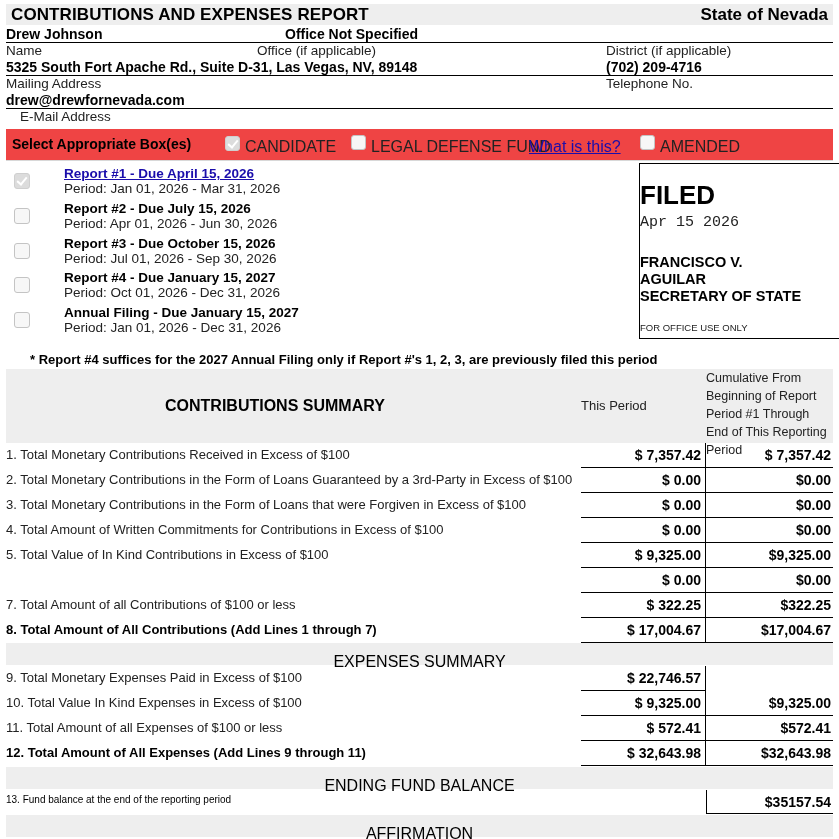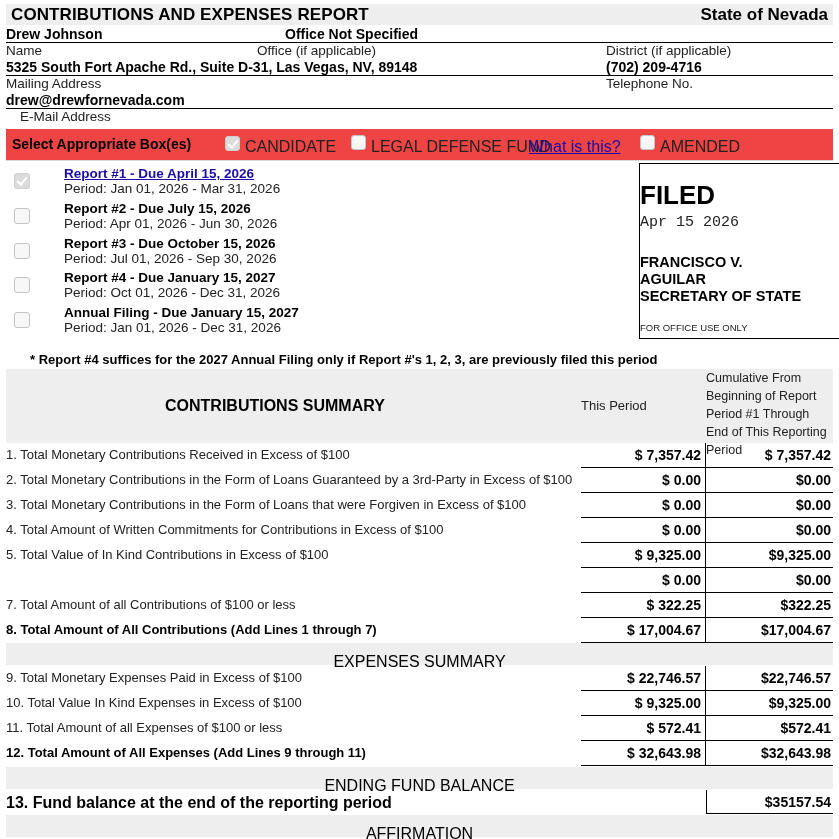--- a/index.html
+++ b/index.html
@@ -44,21 +44,21 @@
   .row { position: absolute; left: 6px; width: 827px; height: 24.6px; }
   .row .r-label { position: absolute; left: 0; top: 4px; font-size: 13px; color: #222; white-space: nowrap; }
   .row.bold .r-label { font-weight: bold; color: #000; }
   .row .r-this { position: absolute; left: 575px; width: 125px; height: 24.6px; top: 0; border-bottom: 1px solid #000; border-right: 1px solid #000; text-align: right; padding-right: 4px; padding-top: 4px; font-weight: bold; font-size: 14px; }
   .row .r-cum { position: absolute; left: 700px; width: 127px; height: 24.6px; top: 0; border-bottom: 1px solid #000; text-align: right; padding-right: 2px; padding-top: 4px; font-weight: bold; font-size: 14px; }
 
   .section-bar { position: absolute; left: 6px; width: 827px; height: 22px; background: #eeeeee; }
   .section-bar .s-title { position: absolute; left: 0; width: 827px; top: 2px; text-align: center; font-weight: normal; font-size: 16px; margin-top: 8px; }
 
   .fund-row { position: absolute; left: 6px; top: 790px; width: 827px; height: 24px; }
-  .fund-row .f-label { position: absolute; left: 0; top: 4px; font-weight: bold; font-size: 16px; }
+  .fund-row .f-label { position: absolute; left: 0; top: 4px; font-weight: normal; font-size: 10px; }
   .fund-row .f-val { position: absolute; left: 700px; width: 127px; height: 24px; border-left: 1px solid #000; border-bottom: 1px solid #000; text-align: right; padding-right: 2px; padding-top: 4px; font-weight: bold; font-size: 14px; }
 </style>
 </head>
 <body>
 
 <div class="title-bar">
   <span class="title-left">CONTRIBUTIONS AND EXPENSES REPORT</span>
   <span class="title-right">State of Nevada</span>
 </div>
 
@@ -181,21 +181,20 @@
   </div>
 </div>
 
 <div class="section-bar" style="top:643px;">
   <span class="s-title">EXPENSES SUMMARY</span>
 </div>
 <div>
   <div class="row" style="top:666px;">
     <span class="r-label">9. Total Monetary Expenses Paid in Excess of $100</span>
     <span class="r-this">$ 22,746.57</span>
-    <span class="r-cum">$22,746.57</span>
   </div>
   <div class="row" style="top:691px;">
     <span class="r-label">10. Total Value In Kind Expenses in Excess of $100</span>
     <span class="r-this">$ 9,325.00</span>
     <span class="r-cum">$9,325.00</span>
   </div>
   <div class="row" style="top:716px;">
     <span class="r-label">11. Total Amount of all Expenses of $100 or less</span>
     <span class="r-this">$ 572.41</span>
     <span class="r-cum">$572.41</span>

